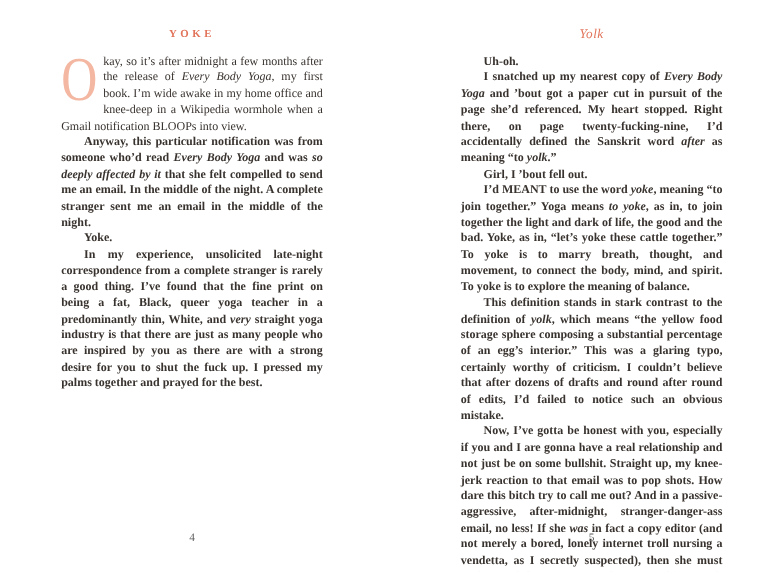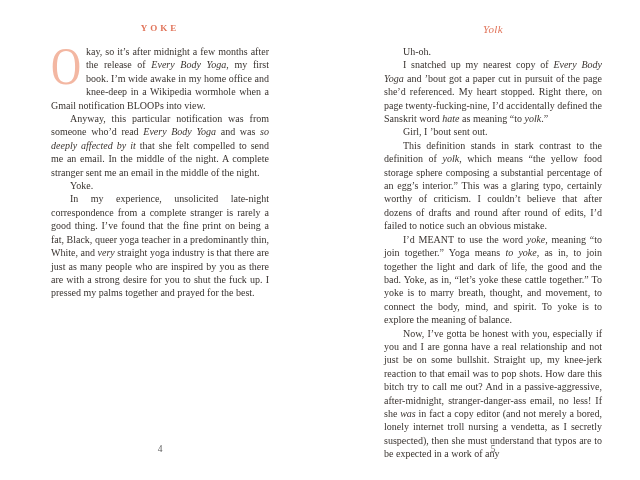--- a/index.html
+++ b/index.html
@@ -25,21 +25,21 @@
   .bodytext {
     top: 45px;
     font-size: 10px;
     line-height: 13.4px;
     color: var(--ink, #39332f);
     text-align: justify;
     hyphens: auto;
     -webkit-hyphens: auto;
   }
   .bodytext p { margin: 0; }
-  .bodytext p.indent { text-indent: 19px; }
+  .bodytext p.indent { text-indent: 19px; font-weight: bold; }
 
   .dropcap {
     float: left;
     width: 30px; height: 39px;
     margin: 2px 5px 0 0;
     font-size: 52px;
     line-height: 39px;
     color: var(--dropcap, #f3b7a2);
     transform: scaleX(0.8);
     transform-origin: 0 60%;
@@ -60,22 +60,22 @@
         <p class="indent">Yoke.</p>
         <p class="indent">In my experience, unsolicited late-night correspondence from a complete stranger is rarely a good thing. I’ve found that the fine print on being a fat, Black, queer yoga teacher in a predominantly thin, White, and <i>very</i> straight yoga industry is that there are just as many people who are inspired by you as there are with a strong desire for you to shut the fuck up. I pressed my palms together and prayed for the best.</p>
       </div>
     <div class="col folio">4</div>
   </section>
 
   <section class="page right">
     <div class="col running-head ital">Yolk</div>
     <div class="col bodytext">
         <p class="indent">Uh-oh.</p>
-        <p class="indent">I snatched up my nearest copy of <i>Every Body Yoga</i> and ’bout got a paper cut in pursuit of the page she’d referenced. My heart stopped. Right there, on page twenty-fucking-nine, I’d accidentally defined the Sanskrit word <i>hate</i> as meaning “to <i>yolk</i>.”</p>
-        <p class="indent">Girl, I ’bout sent out.</p>
+        <p class="indent">I snatched up my nearest copy of <i>Every Body Yoga</i> and ’bout got a paper cut in pursuit of the page she’d referenced. My heart stopped. Right there, on page twenty-fucking-nine, I’d accidentally defined the Sanskrit word <i>after</i> as meaning “to <i>yolk</i>.”</p>
+        <p class="indent">Girl, I ’bout fell out.</p>
+        <p class="indent">I’d MEANT to use the word <i>yoke</i>, meaning “to join together.” Yoga means <i>to yoke</i>, as in, to join together the light and dark of life, the good and the bad. Yoke, as in, “let’s yoke these cattle together.” To yoke is to marry breath, thought, and movement, to connect the body, mind, and spirit. To yoke is to explore the meaning of balance.</p>
         <p class="indent">This definition stands in stark contrast to the definition of <i>yolk</i>, which means “the yellow food storage sphere composing a substantial percentage of an egg’s interior.” This was a glaring typo, certainly worthy of criticism. I couldn’t believe that after dozens of drafts and round after round of edits, I’d failed to notice such an obvious mistake.</p>
-        <p class="indent">I’d MEANT to use the word <i>yoke</i>, meaning “to join together.” Yoga means <i>to yoke</i>, as in, to join together the light and dark of life, the good and the bad. Yoke, as in, “let’s yoke these cattle together.” To yoke is to marry breath, thought, and movement, to connect the body, mind, and spirit. To yoke is to explore the meaning of balance.</p>
         <p class="indent">Now, I’ve gotta be honest with you, especially if you and I are gonna have a real relationship and not just be on some bullshit. Straight up, my knee-jerk reaction to that email was to pop shots. How dare this bitch try to call me out? And in a passive-aggressive, after-midnight, stranger-danger-ass email, no less! If she <i>was</i> in fact a copy editor (and not merely a bored, lonely internet troll nursing a vendetta, as I secretly suspected), then she must understand that typos are to be expected in a work of any</p>
       </div>
     <div class="col folio">5</div>
   </section>
 
 </div>
 
 </body></html>

